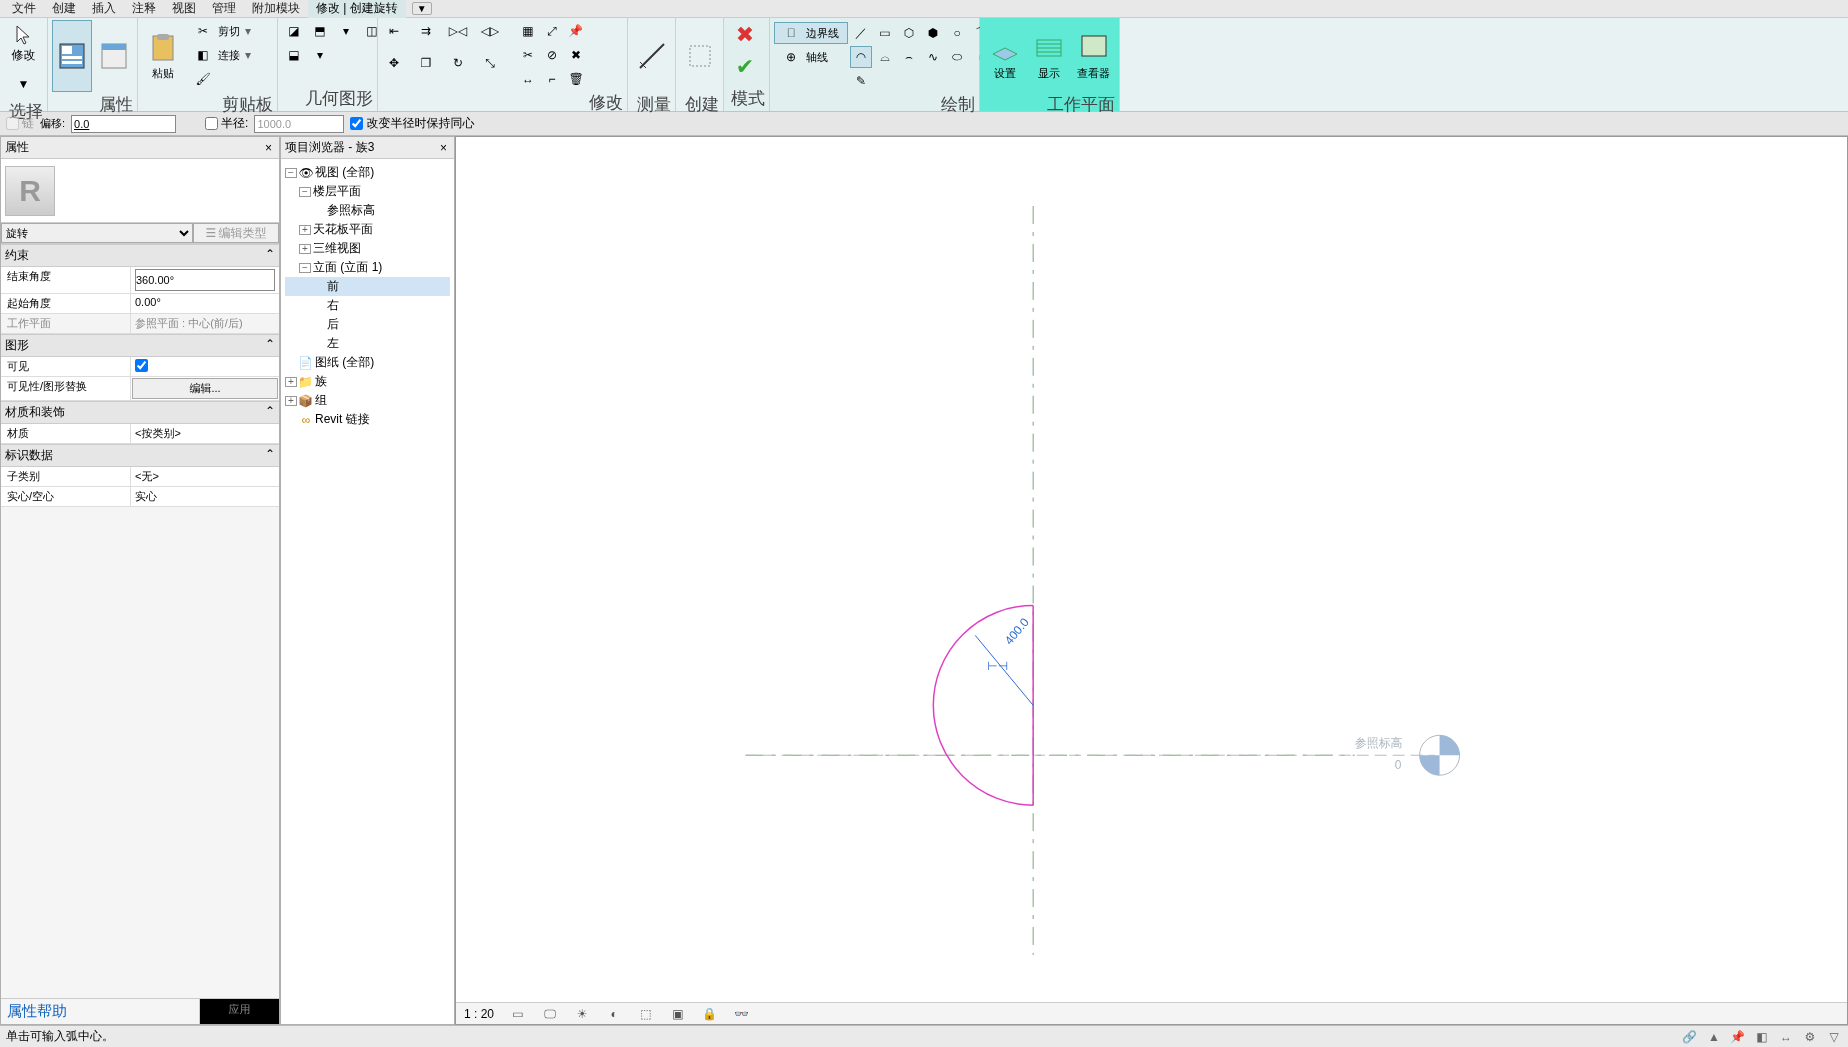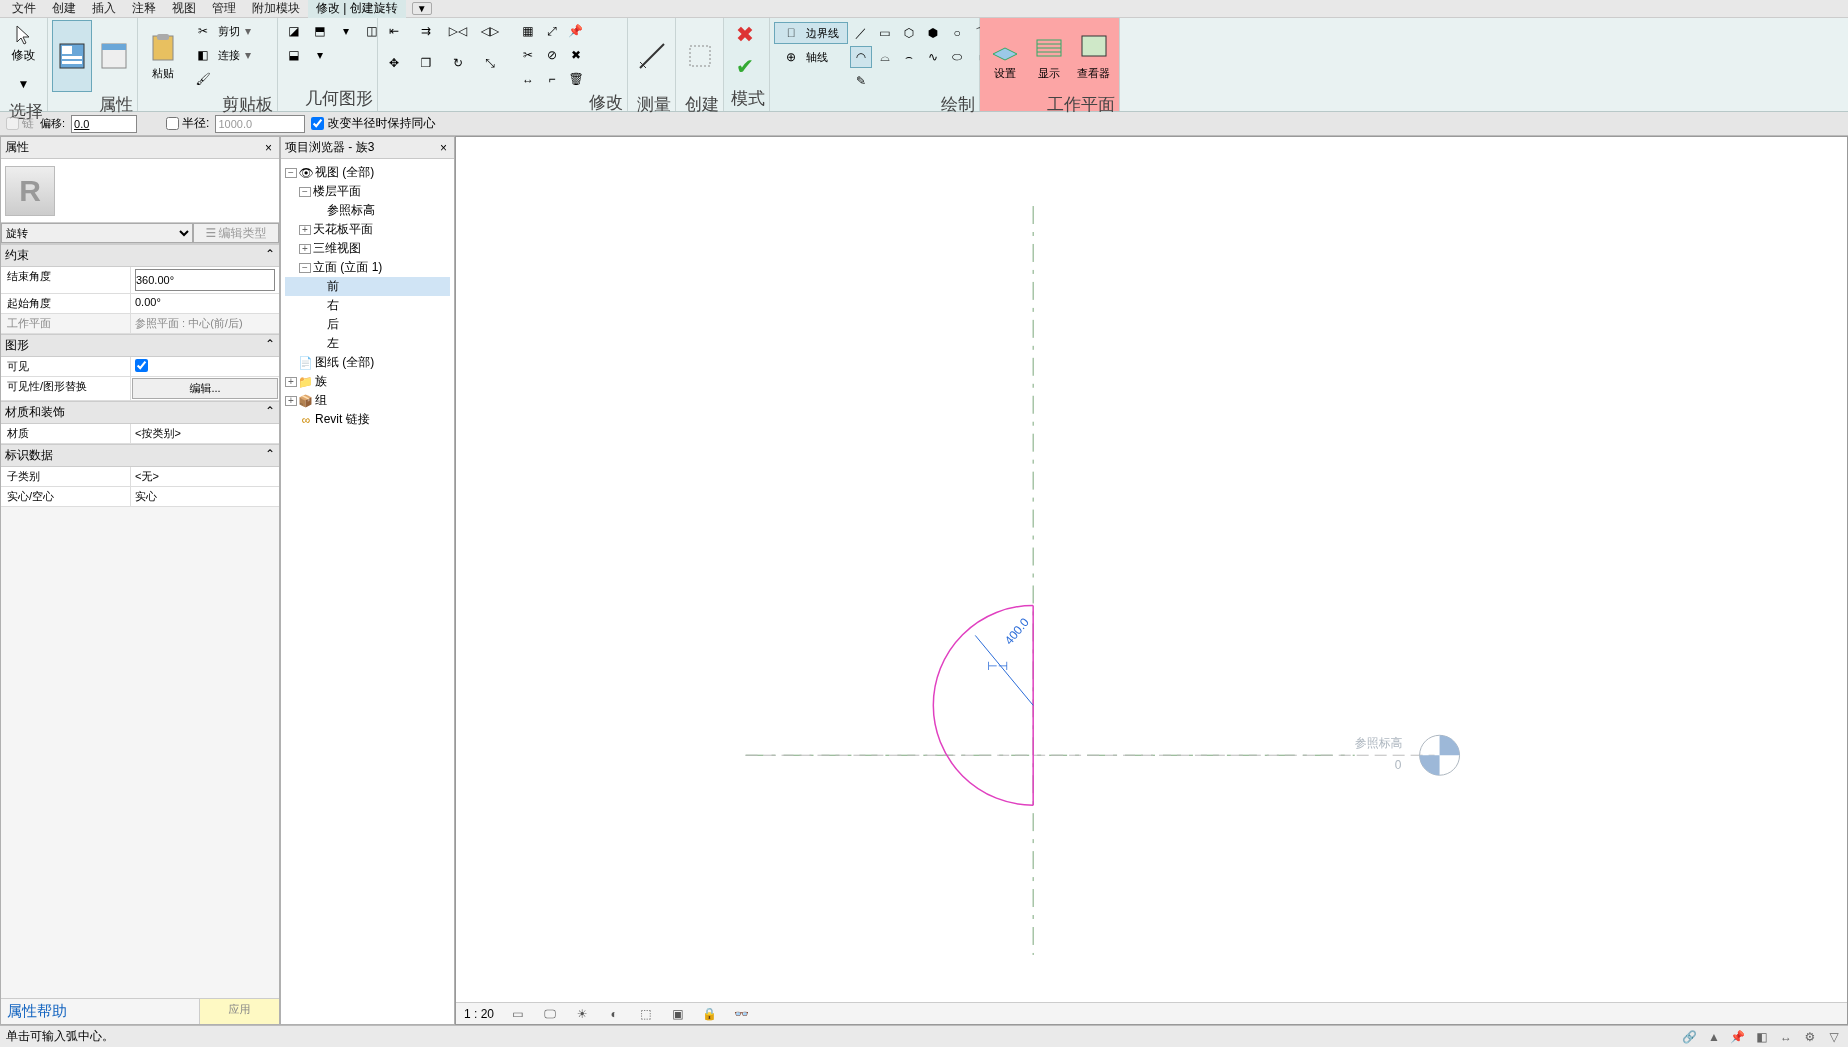--- a/index.html
+++ b/index.html
@@ -53,21 +53,21 @@
 .type-row .edit-type { width: 86px; height: 20px; font-size: 11px; background: #f0f0f0; border: 1px solid #aaa; color: #999; display:flex; align-items:center; justify-content:center; gap:2px; }
 .prop-section { background: #e6e6e6; border-top: 1px solid #ccc; border-bottom: 1px solid #ccc; padding: 2px 4px; font-size: 11px; display:flex; justify-content:space-between; }
 .prop-row { display: flex; border-bottom: 1px solid #ddd; background:#fff; }
 .prop-row .k { width: 130px; padding: 2px 6px; font-size: 11px; border-right: 1px solid #ddd; }
 .prop-row .v { flex: 1; padding: 2px 4px; font-size: 11px; }
 .prop-row .v input[type=text] { width: 100%; border: 1px solid #888; height: 22px; font-size: 11px; }
 .prop-row .v.btn { text-align: center; background: #efefef; border: 1px solid #aaa; margin: 1px; cursor: pointer; }
 .prop-row.dim .k, .prop-row.dim .v { color: #888; background:#f4f4f4; }
 .props-footer { margin-top: auto; display: flex; border-top: 1px solid #ccc; }
 .props-footer .help { flex: 1; color: #1565c0; padding: 3px 6px; font-size: 15px; cursor: pointer; }
-.props-footer .apply { width: 80px; text-align: center; padding: 3px; background: #fef9c3; border-left: 1px solid #ccc; color: #888; font-size: 11px; }
+.props-footer .apply { width: 80px; text-align: center; padding: 3px; background: #000000; border-left: 1px solid #ccc; color: #888; font-size: 11px; }
 
 
 .browser { width: 175px; }
 .tree { padding: 4px; font-size: 12px; overflow: auto; flex: 1; background:#fff; }
 .tree .node { display: flex; align-items: center; gap: 2px; padding: 1px 0; cursor: pointer; }
 .tree .tw { width: 12px; text-align: center; color: #666; font-size: 10px; border:1px solid #999; height:10px; line-height:8px; }
 .tree .tw.none { border:0; }
 .tree .ic { width: 14px; height: 14px; display: inline-flex; align-items: center; justify-content: center; }
 .tree .indent1 { padding-left: 14px; }
 .tree .indent2 { padding-left: 28px; }
@@ -303,21 +303,21 @@
         <div class="sq">⌢</div>
         <div class="sq">∿</div>
         <div class="sq">⬭</div>
         <div class="sq">◗</div>
         <div class="sq">✎</div>
       </div>
     </div>
     <div class="group-label">绘制</div>
   </div>
 
-  <div class="ribbon-group" style="width:140px;background:#fca5a5">
+  <div class="ribbon-group" style="width:140px;background:#5eead4">
     <div class="group-content">
       <div class="rbtn big">
         <span class="ico">
             <svg class="icoimg" viewBox="0 0 32 32">
               <path d="M4 22 L16 28 L28 22 L16 16 Z" fill="#9cc9e8" stroke="#3a6"></path>
             </svg>
           </span>
         <span class="lbl">设置</span>
       </div>
       <div class="rbtn big">
@@ -344,21 +344,21 @@
   </div>
 
 </div>
 
 <div class="optbar">
   <label class="disabled">
       <input type="checkbox" class="chk" disabled="" style="">
       <span>链</span>
     </label>
   <label>偏移:</label>
-  <input type="text" style="width: 66px; text-decoration: underline;" value="0.0">
+  <input type="text" style="width: 105px; text-decoration: underline;" value="0.0">
   <label style="margin-left:23px">
       <input type="checkbox" class="chk" style="">
       <span>半径:</span>
     </label>
   <input type="text" style="width: 90px; color: rgb(153, 153, 153);" disabled="" value="1000.0">
   <label style="">
       <input type="checkbox" class="chk" checked="" style="">
       <span>改变半径时保持同心</span>
     </label>
 </div>

